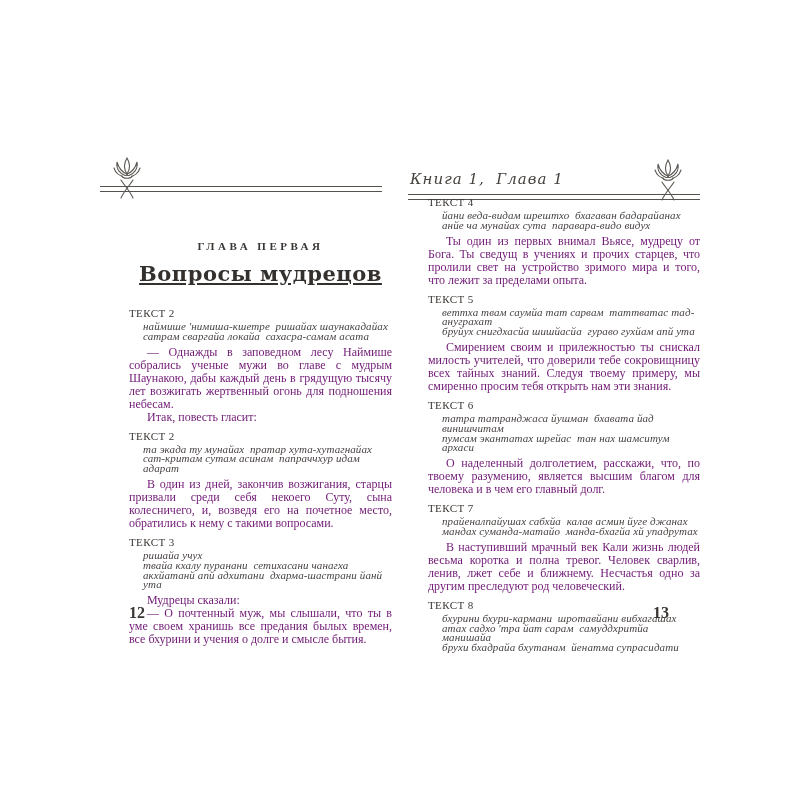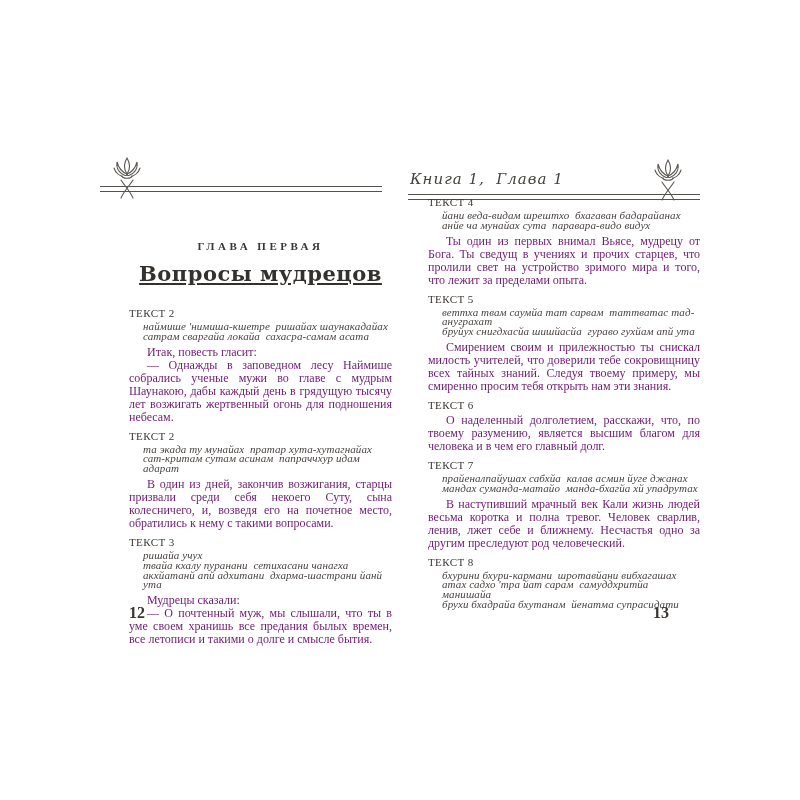--- a/index.html
+++ b/index.html
@@ -85,22 +85,22 @@
     <div class="chapter-label">ГЛАВА ПЕРВАЯ</div>
     <div class="chapter-title">Вопросы мудрецов</div>
     <div class="sections" id="left-sections">
   <section class="text-section">
     <h3 class="sec-heading">ТЕКСТ 2</h3>
     <div class="verse">
             <div class="verse-line">наймише 'нимиша-кшетре  ришайах шаунакадайах</div>
             <div class="verse-line">сатрам сваргайа локайа  сахасра-самам асата</div>
           </div>
     <div class="paras">
+            <p class="para">— Однажды в заповедном лесу Наймише собрались ученые мужи во главе с мудрым Шаунакою, дабы каждый день в грядущую тысячу лет возжигать жертвенный огонь для подношения небесам.</p>
             <p class="para">Итак, повесть гласит:</p>
-            <p class="para">— Однажды в заповедном лесу Наймише собрались ученые мужи во главе с мудрым Шаунакою, дабы каждый день в грядущую тысячу лет возжигать жертвенный огонь для подношения небесам.</p>
           </div>
   </section>
 
   <section class="text-section">
     <h3 class="sec-heading">ТЕКСТ 2</h3>
     <div class="verse">
             <div class="verse-line">та экада ту мунайах  пратар хута-хутагнайах</div>
             <div class="verse-line">сат-критам сутам асинам  папраччхур идам адарат</div>
           </div>
     <div class="paras">
@@ -110,21 +110,21 @@
 
   <section class="text-section">
     <h3 class="sec-heading">ТЕКСТ 3</h3>
     <div class="verse">
             <div class="verse-line">ришайа учух</div>
             <div class="verse-line">твайа кхалу пуранани  сетихасани чанагха</div>
             <div class="verse-line">акхйатанй апй адхитани  дхарма-шастрани йанй ута</div>
           </div>
     <div class="paras">
             <p class="para">Мудрецы сказали:</p>
-            <p class="para">— О почтенный муж, мы слышали, что ты в уме своем хранишь все предания былых времен, все летописи и такими о долге и смысле бытия.</p>
+            <p class="para">— О почтенный муж, мы слышали, что ты в уме своем хранишь все предания былых времен, все бхурини и учения о долге и смысле бытия.</p>
           </div>
   </section>
 </div>
   </div>
 
   <div class="abs" id="right-content">
     <div class="sections" id="right-sections">
   <section class="text-section">
     <h3 class="sec-heading">ТЕКСТ 4</h3>
     <div class="verse">
@@ -142,20 +142,24 @@
             <div class="verse-line">веттха твам саумйа тат сарвам  таттватас тад-ануграхат</div>
             <div class="verse-line">бруйух снигдхасйа шишйасйа  гураво гухйам апй ута</div>
           </div>
     <div class="paras">
             <p class="para">Смирением своим и прилежностью ты снискал милость учителей, что доверили тебе сокровищницу всех тайных знаний. Следуя твоему примеру, мы смиренно просим тебя открыть нам эти знания.</p>
           </div>
   </section>
 
   <section class="text-section">
     <h3 class="sec-heading">ТЕКСТ 6</h3>
+    <div class="verse">
+            <div class="verse-line">татра татранджаса йушман  бхавата йад винишчитам</div>
+            <div class="verse-line">пумсам экантатах шрейас  тан нах шамситум архаси</div>
+          </div>
     <div class="paras">
             <p class="para">О наделенный долголетием, расскажи, что, по твоему разумению, является высшим благом для человека и в чем его главный долг.</p>
           </div>
   </section>
 
   <section class="text-section">
     <h3 class="sec-heading">ТЕКСТ 7</h3>
     <div class="verse">
             <div class="verse-line">прайеналпайушах сабхйа  калав асмин йуге джанах</div>
             <div class="verse-line">мандах суманда-матайо  манда-бхагйа хй упадрутах</div>

